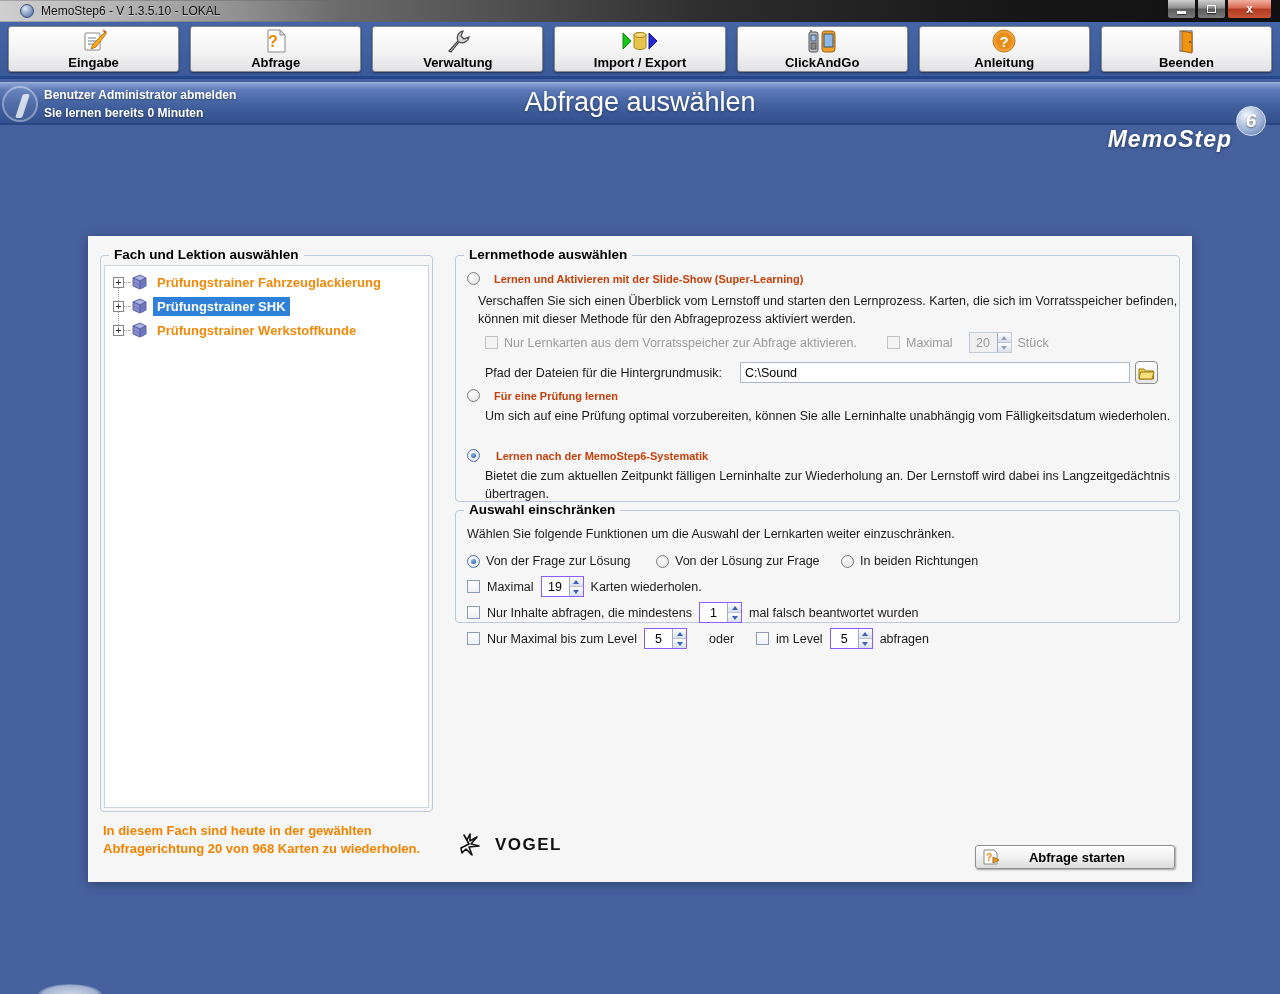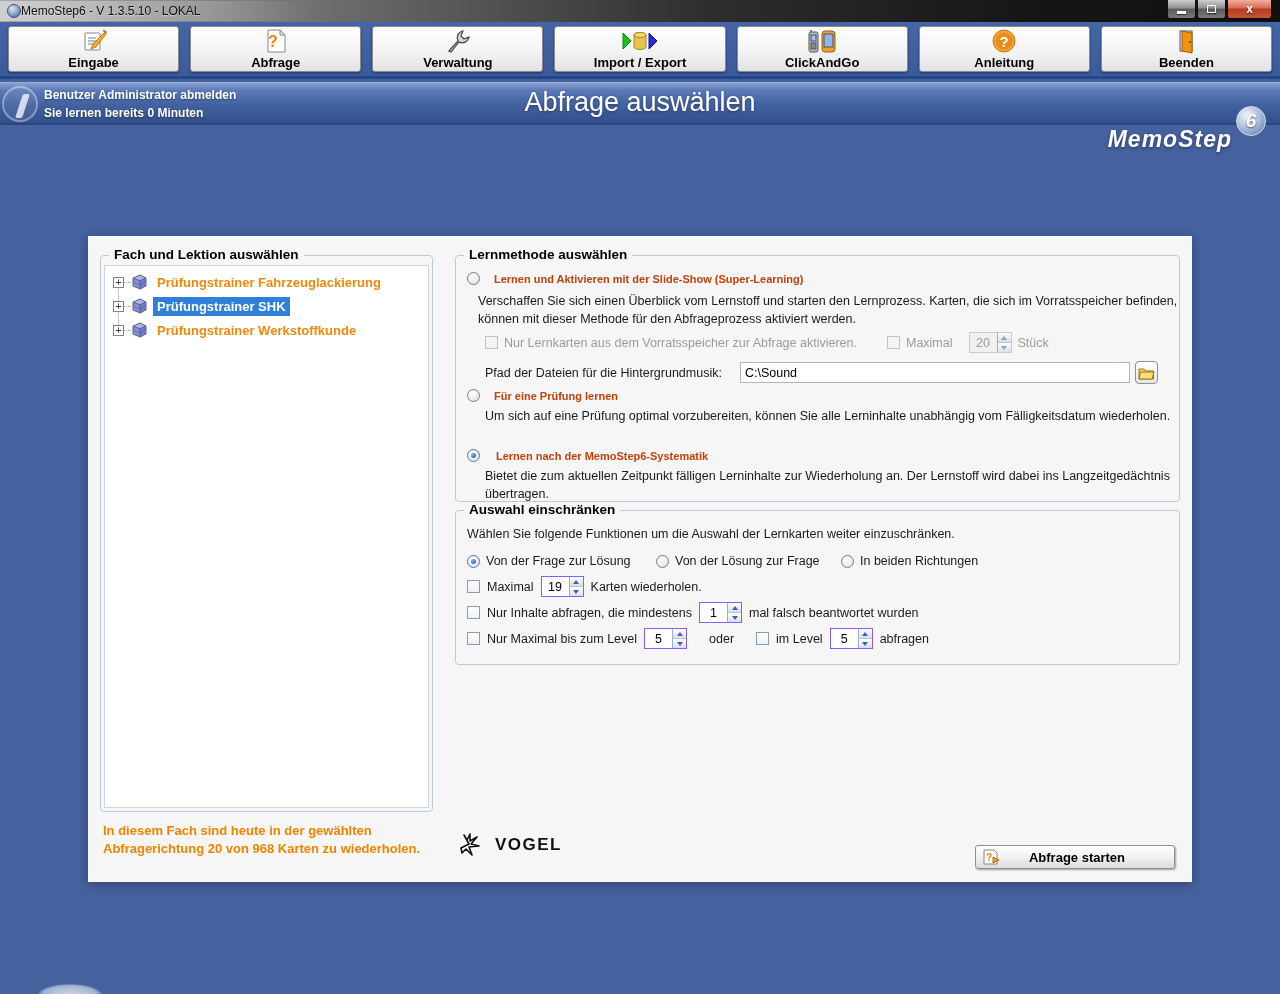--- a/index.html
+++ b/index.html
@@ -3,21 +3,21 @@
 <meta charset="utf-8">
 <style>
   * { margin:0; padding:0; box-sizing:border-box; }
   html,body { width:1280px; height:994px; overflow:hidden; }
   body { font-family:"Liberation Sans", sans-serif; background:#45619e; position:relative; }
 
   
   .titlebar { position:absolute; left:0; top:0; width:1280px; height:22px;
     background:linear-gradient(90deg,#a8a8a8 0%,#6e6e6e 25%,#2e2e2e 55%,#161616 80%,#101010 100%);
     display:flex; align-items:center; }
-  .titlebar-inner { display:flex; align-items:center; padding-left:7px;
+  .titlebar-inner { display:flex; align-items:center; gap:7px; padding-left:20px;
     height:20px; background:linear-gradient(90deg,rgba(255,255,255,.45),rgba(255,255,255,.15) 70%,rgba(255,255,255,0));
     padding-right:120px; }
   .app-icon { width:14px; height:14px; border-radius:50%;
     background:radial-gradient(circle at 35% 30%, #dfe8f4, #7f96c0 60%, #45619e); border:1px solid #3a4f7d; }
   .titlebar-text { font-size:12px; color:#0c0c0c; text-shadow:0 1px 1px rgba(255,255,255,.5); white-space:nowrap; }
   .win-controls { position:absolute; right:8px; top:0; display:flex; }
   .win-btn { width:29px; height:19px; border:1px solid #101010; border-top:none;
     background:linear-gradient(#cfcfcf,#8f8f8f 45%,#5c5c5c 50%,#7a7a7a); display:flex; align-items:center; justify-content:center;
     border-radius:0 0 3px 3px; margin-left:1px; cursor:default; }
   .win-btn.close { width:45px; background:linear-gradient(#f0b0a0,#d96a50 45%,#b33a22 50%,#c85535); }
@@ -63,21 +63,21 @@
   .tree-vline { position:absolute; left:13px; top:16px; height:49px; border-left:1px dotted #9a9a9a; }
   .tree-row { position:absolute; left:8px; display:flex; align-items:center; height:24px; cursor:pointer; }
   .expand-box { width:11px; height:11px; border:1px solid #848484; background:#fff; font-family:"DejaVu Sans Mono",monospace; font-size:10px; line-height:9px; text-align:center; color:#333; flex:0 0 auto; }
   .hdots { width:7px; border-top:1px dotted #9a9a9a; height:0; flex:0 0 auto; }
   .tree-cube { flex:0 0 auto; margin-right:5px; }
   .tree-label { font-size:13px; font-weight:bold; color:#f0890a; padding:2px 4px; white-space:nowrap; }
   .tree-row.selected .tree-label { background:#2f80d8; color:#fff; }
 
   
   .gb-lern { left:367px; top:19px; width:725px; height:247px; }
-  .gb-auswahl { left:367px; top:274px; width:725px; height:155px; }
+  .gb-auswahl { left:367px; top:274px; width:725px; height:113px; }
   .row { position:absolute; display:flex; align-items:center; }
   .bold-label { font-size:11px; font-weight:bold; color:#c2410c;padding-left:8px; }
   .body-text { font-size:12.5px; color:#1a1a1a; line-height:18px; }
   .gray-text { font-size:12.5px; color:#9b9b9b; }
 
   
   .radio { width:13px; height:13px; border-radius:50%; border:1px solid #7d7d7d;
     background:radial-gradient(circle at 40% 35%, #ffffff, #dcdcdc); flex:0 0 auto; position:relative; cursor:pointer; }
   .radio.checked { border-color:#4f74b0; }
   .radio.checked::after { content:""; position:absolute; left:3px; top:3px; width:5px; height:5px; border-radius:50%;

